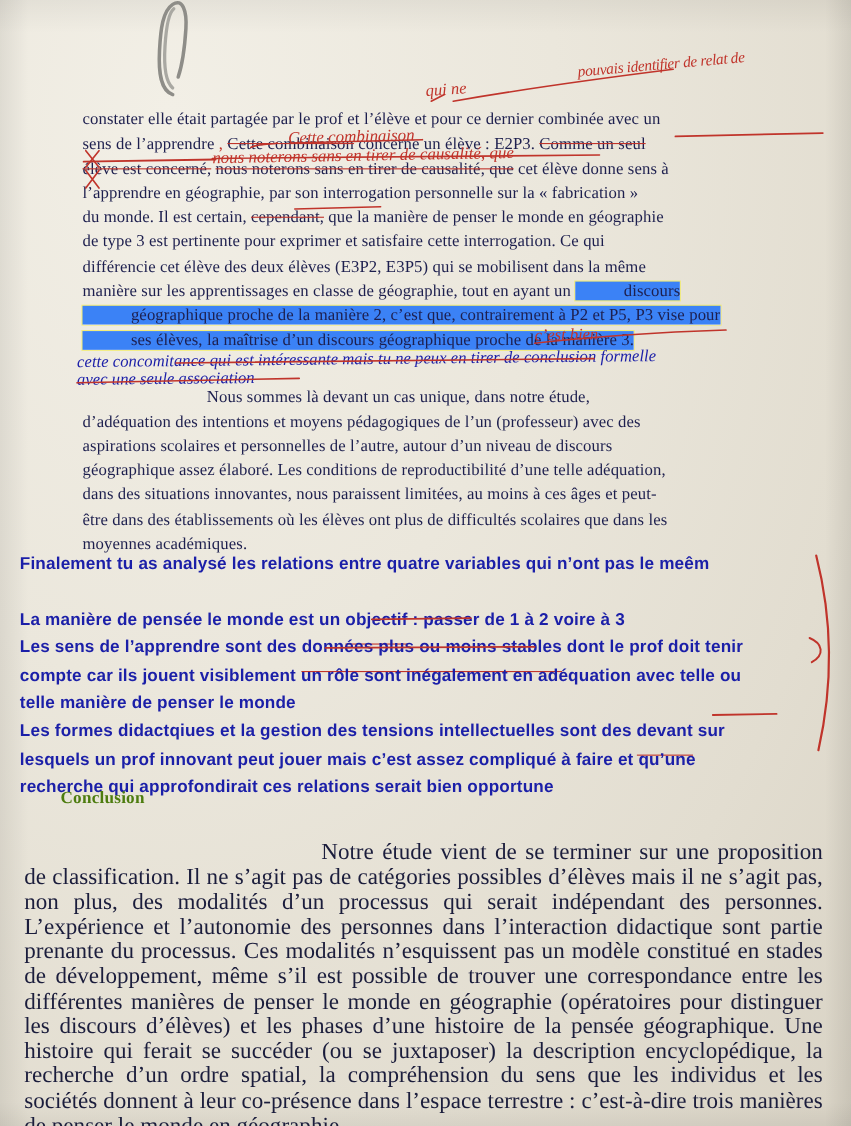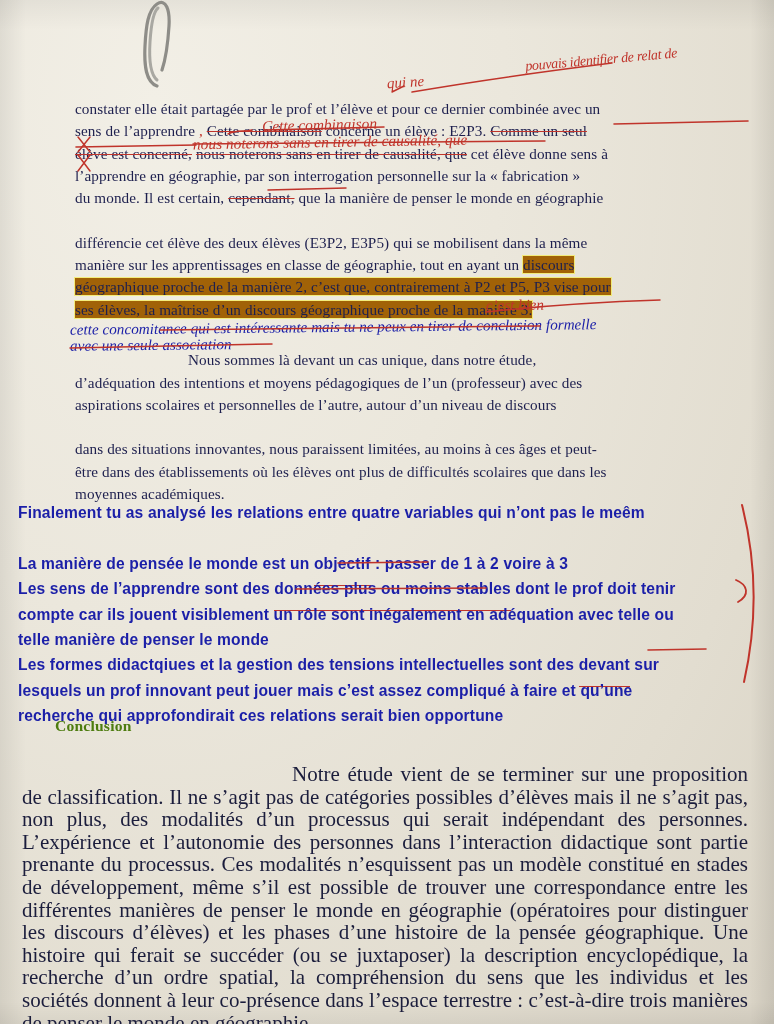--- a/index.html
+++ b/index.html
@@ -59,22 +59,23 @@
 
   
   #p-main {
     left: 75px;
     top: 98px;
     width: 673px;
   }
 
   .strike { text-decoration: line-through; text-decoration-color: #c0342b; text-decoration-thickness: 1.4px; }
   .hl {
-    background: #a16207;
+    background: #3b82f6;
     box-shadow: 0 0 0 1px rgba(247,239,58,0.6);
+    padding-left: 44px;
   }
 
   
   #p-blue {
     position: absolute;
     left: 18px;
     top: 500px;
     width: 720px;
     color: #1b1fa8;
     font-family: Liberation Sans, sans-serif;
@@ -142,30 +143,30 @@
 
     <div class="para" id="p-main">
       <span>constater elle était partagée par le prof et l’élève et pour ce dernier combinée avec un</span><br>
       <span>sens de l’apprendre</span>
       <span style="color:#c0342b">,</span>
       <span class="strike">Cette combinaison</span><span> concerne un élève : E2P3. </span><span class="strike">Comme un seul</span><br>
       <span class="strike">élève est concerné,</span>
       <span class="strike">nous noterons sans en tirer de causalité, que</span><span> cet élève donne sens à</span><br>
       <span>l’apprendre</span><span> en géographie, par son interrogation personnelle sur la « fabrication »</span><br>
       <span>du monde. Il est certain, </span><span class="strike">cependant,</span><span> que la manière de penser le monde en géographie</span><br>
-      <br>
+      <span>de type 3 est pertinente pour exprimer et satisfaire cette interrogation. Ce qui</span><br>
       <span>différencie cet élève des deux élèves (E3P2, E3P5) qui se mobilisent dans la même</span><br>
       <span>manière sur les apprentissages en classe de géographie, tout en ayant un </span><span class="hl">discours</span><br>
       <span class="hl">géographique proche de la manière 2, c’est que, contrairement à P2 et P5, P3 vise pour</span><br>
       <span class="hl">ses élèves, la maîtrise d’un discours géographique proche de la manière 3.</span><br>
       <span style="display:inline-block;height:22px"></span><br>
       <span style="margin-left:113px">Nous sommes là devant un cas unique, dans notre étude,</span><br>
       <span>d’adéquation des intentions et moyens pédagogiques de l’un (professeur) avec des</span><br>
       <span>aspirations scolaires et personnelles de l’autre, autour d’un niveau de discours</span><br>
-      <br>
+      <span>géographique assez élaboré. Les conditions de reproductibilité d’une telle adéquation,</span><br>
       <span>dans des situations innovantes, nous paraissent limitées, au moins à ces âges et peut-</span><br>
       <span>être dans des établissements où  les élèves ont plus de difficultés scolaires que dans les</span><br>
       <span>moyennes académiques.</span>
     </div>
 
     <div id="p-blue">
       <span>Finalement tu as analysé les relations entre quatre variables qui n’ont pas le meêm</span><br>
       <br>
       <span>La manière de pensée le monde est un </span><span class="ul">objectif</span><span> : passer de 1 à 2 voire à 3</span><br>
       <span>Les sens de l’apprendre sont des </span><span class="ul">données plus ou moins stables</span><span> dont le prof doit tenir</span><br>

